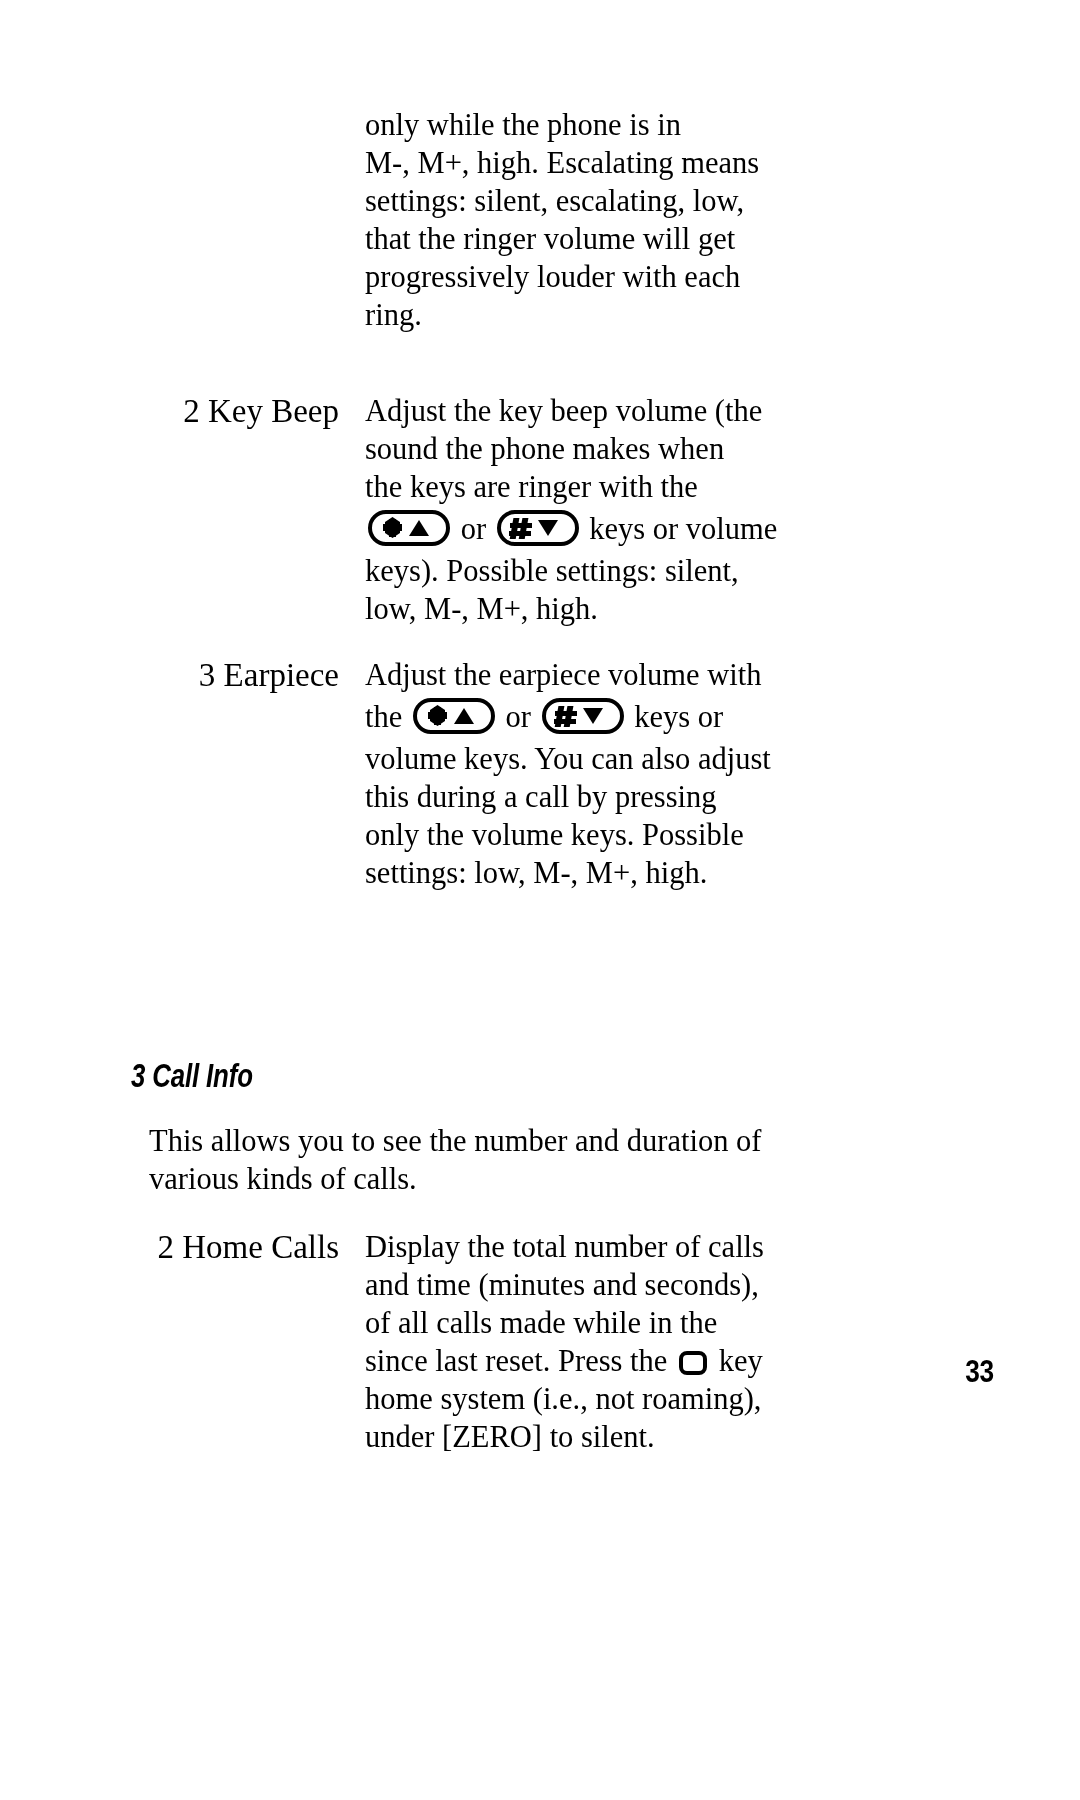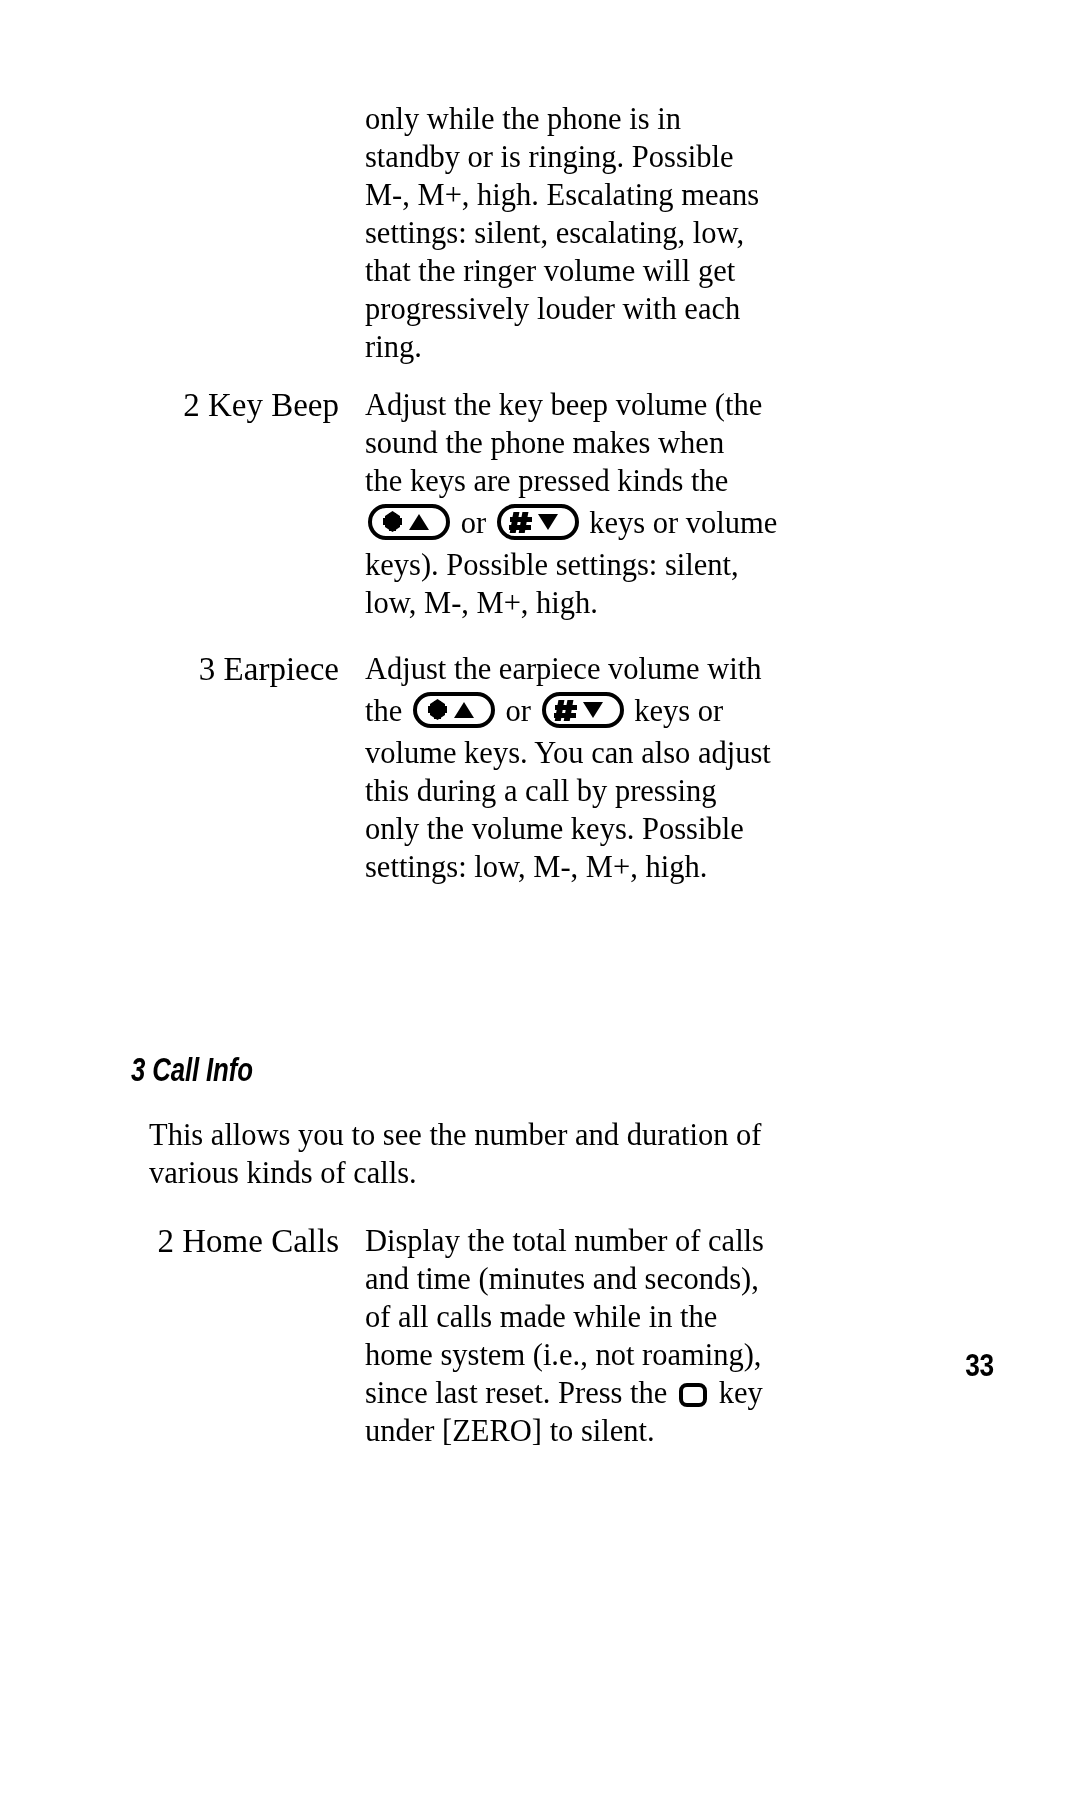--- a/index.html
+++ b/index.html
@@ -11,21 +11,21 @@
     width: 1080px;
     height: 1800px;
     position: relative;
     font-family: "Liberation Serif", "DejaVu Serif", serif;
     color: #000000;
     overflow: hidden;
   }
 
   .page {
     position: absolute;
-    left: 0; top: 4px;
+    left: 0; top: 10px;
     width: 1080px;
     height: 1460px;
   }
 
   
   .deflist {
     position: absolute;
     left: 130px;
     width: 720px;
   }
@@ -109,38 +109,37 @@
 </head>
 <body>
 
 <div class="page">
 
   <div class="deflist" style="top: 96px;">
     <div class="defrow tight">
       <div class="defterm"></div>
       <div class="defdesc">
         <span class="ln">only while the phone is in</span>
-        <span class="ln">standby or is ringing. Possible</span>
         <span class="ln">M-, M+, high. Escalating means</span>
         <span class="ln">settings: silent, escalating, low,</span>
         <span class="ln">that the ringer volume will get</span>
         <span class="ln">progressively louder with each</span>
         <span class="ln">ring.</span>
       </div>
     </div>
   </div>
 
   <div class="deflist" style="top: 382px;">
 
     <div class="defrow" style="margin-bottom: 28px;">
       <div class="defterm">2 Key Beep</div>
       <div class="defdesc">
         <span class="ln">Adjust the key beep volume (the</span>
         <span class="ln">sound the phone makes when</span>
-        <span class="ln">the keys are pressed kinds the</span>
+        <span class="ln">the keys are ringer with the</span>
         <span class="ln icons">
           <span class="keyicon">
             <svg width="84" height="38" viewBox="0 0 84 38" aria-hidden="true">
               <rect x="3" y="3" width="78" height="32" rx="16" ry="16" fill="#ffffff" stroke="#000000" stroke-width="4"></rect>
 
               <g fill="#000000">
                 <rect x="22" y="10" width="7" height="18"></rect>
                 <rect x="16" y="15" width="19" height="7"></rect>
                 <polygon points="25.5,8 33,13 33,24 25.5,29 18,24 18,13"></polygon>
               </g>
@@ -219,30 +218,30 @@
 
   <div class="deflist" style="top: 1218px;">
 
 
     <div class="defrow" style="margin-bottom: 0;">
       <div class="defterm">2 Home Calls</div>
       <div class="defdesc">
         <span class="ln">Display the total number of calls</span>
         <span class="ln">and time (minutes and seconds),</span>
         <span class="ln">of all calls made while in the</span>
-        <span class="ln">home system (i.e., not roaming),</span>
         <span class="ln">
           <span>since last reset. Press the </span>
           <span class="softkeyicon">
             <svg width="30" height="26" viewBox="0 0 30 26" aria-hidden="true">
               <rect x="3" y="3" width="24" height="20" rx="6" ry="6" fill="#ffffff" stroke="#000000" stroke-width="4"></rect>
             </svg>
           </span>
           <span> key</span>
         </span>
+        <span class="ln">home system (i.e., not roaming),</span>
         <span class="ln">under [ZERO] to silent.</span>
       </div>
     </div>
   </div>
 
   <div class="page-number">33</div>
 
 </div>
 
 </body></html>

